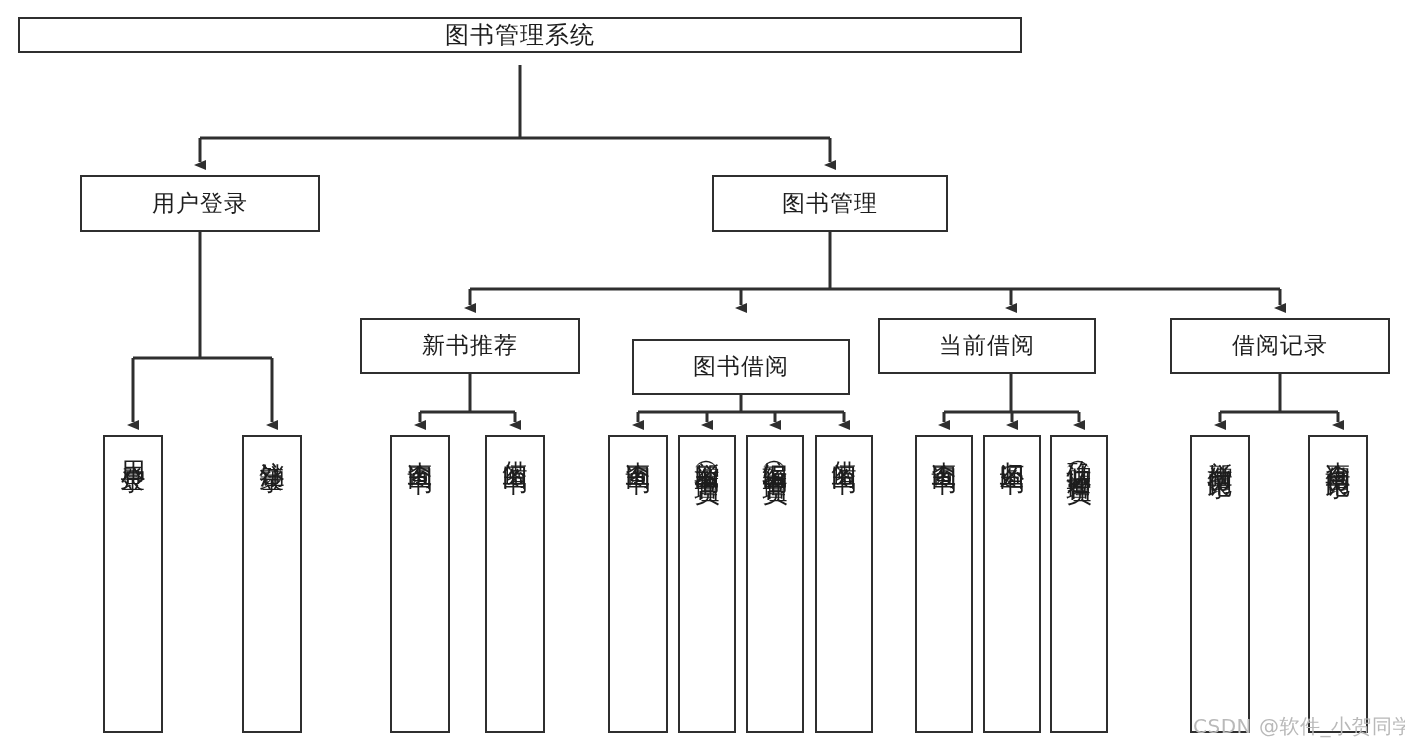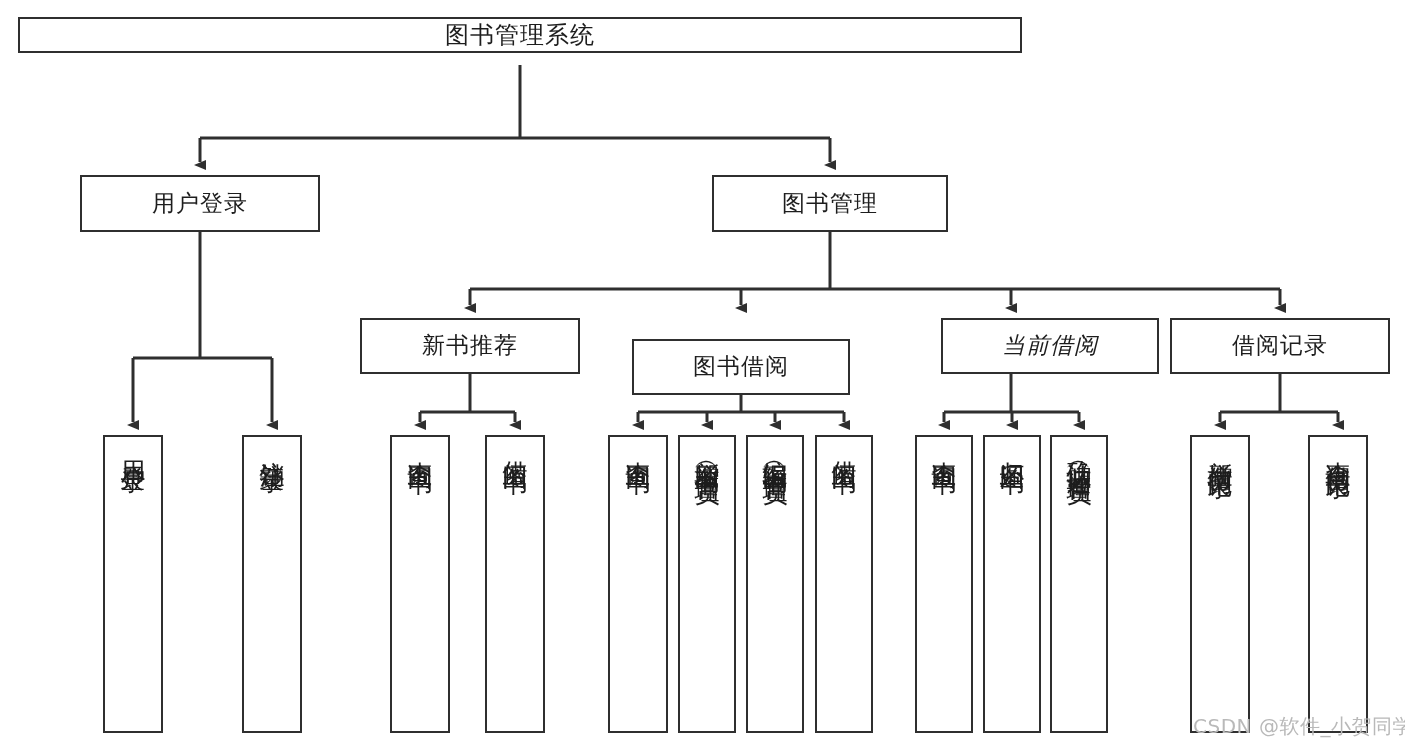--- a/index.html
+++ b/index.html
@@ -129,21 +129,21 @@
       </div>
       <div class="node horiz" style="left: 712px; top: 175px; width: 236px; height: 57px;">
         <span class="lbl">图书管理</span>
       </div>
       <div class="node horiz" style="left: 360px; top: 318px; width: 220px; height: 56px; align-items: center;">
         <span class="lbl">新书推荐</span>
       </div>
       <div class="node horiz" style="left: 632px; top: 318px; width: 218px; height: 56px; margin-top: 21px;">
         <span class="lbl">图书借阅</span>
       </div>
-      <div class="node horiz" style="left: 941px; top: 318px; width: 218px; height: 56px; font-style: italic;">
+      <div class="node horiz" style="left: 878px; top: 318px; width: 218px; height: 56px;">
         <span class="lbl">当前借阅</span>
       </div>
       <div class="node horiz" style="left: 1170px; top: 318px; width: 220px; height: 56px;">
         <span class="lbl">借阅记录</span>
       </div>
       <div class="node vert" style="left: 103px; top: 435px; width: 60px; height: 298px;">
         <span class="lbl">用户登录</span>
       </div>
       <div class="node vert" style="left: 242px; top: 435px; width: 60px; height: 298px;">
         <span class="lbl">注销登录</span>

